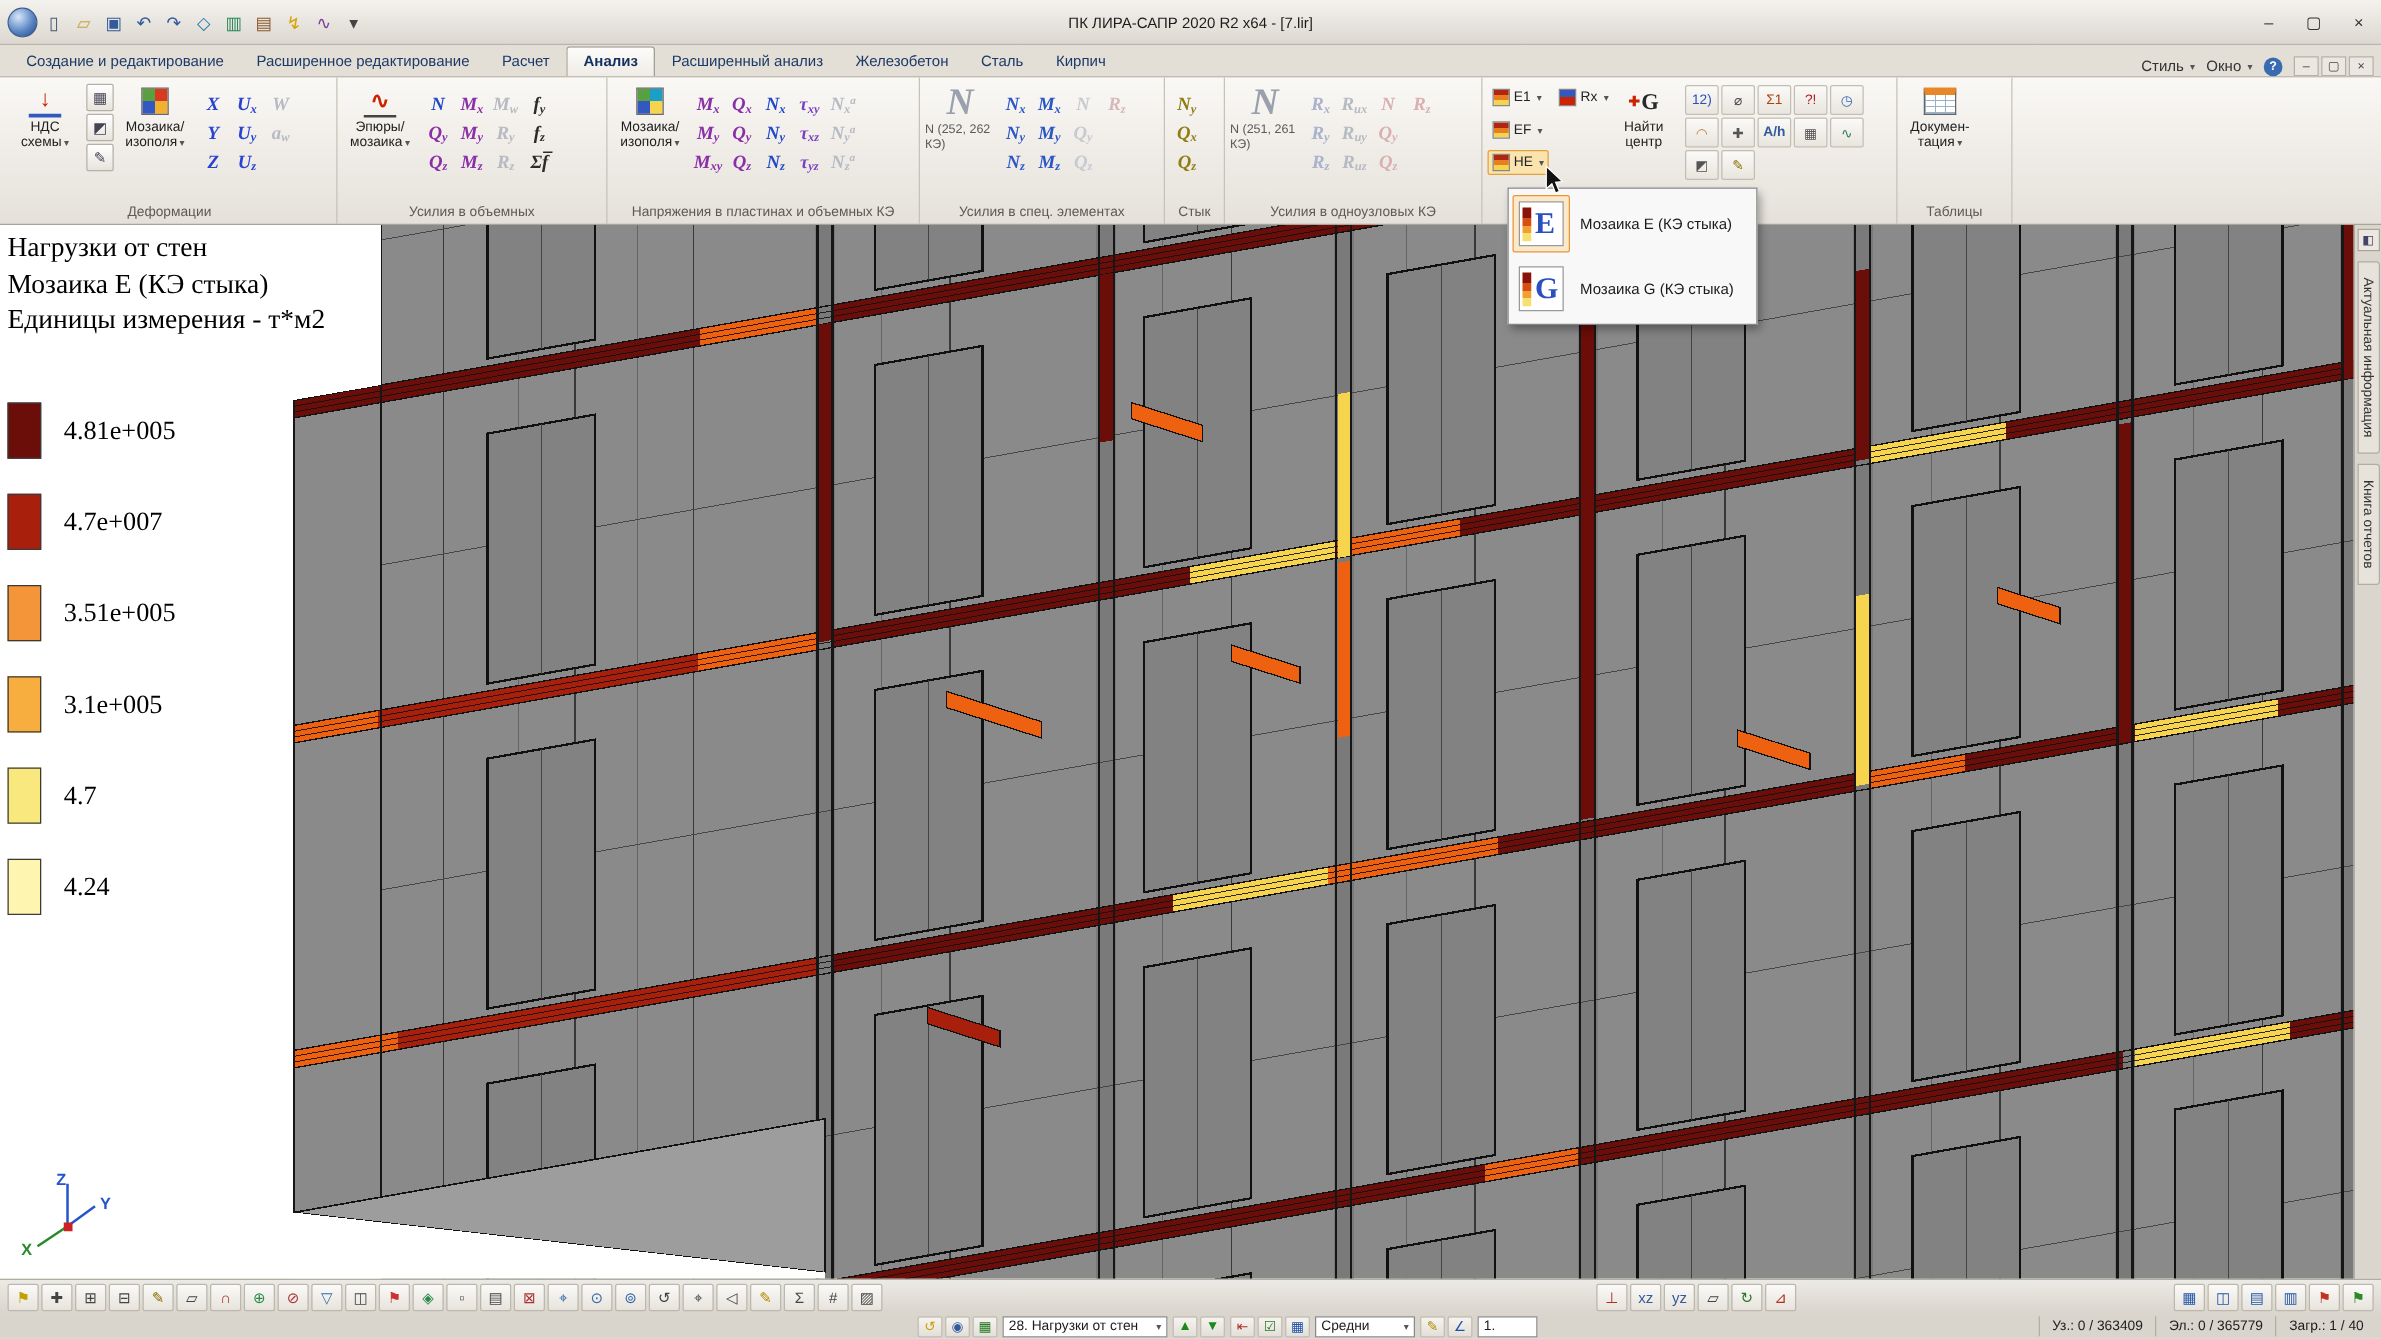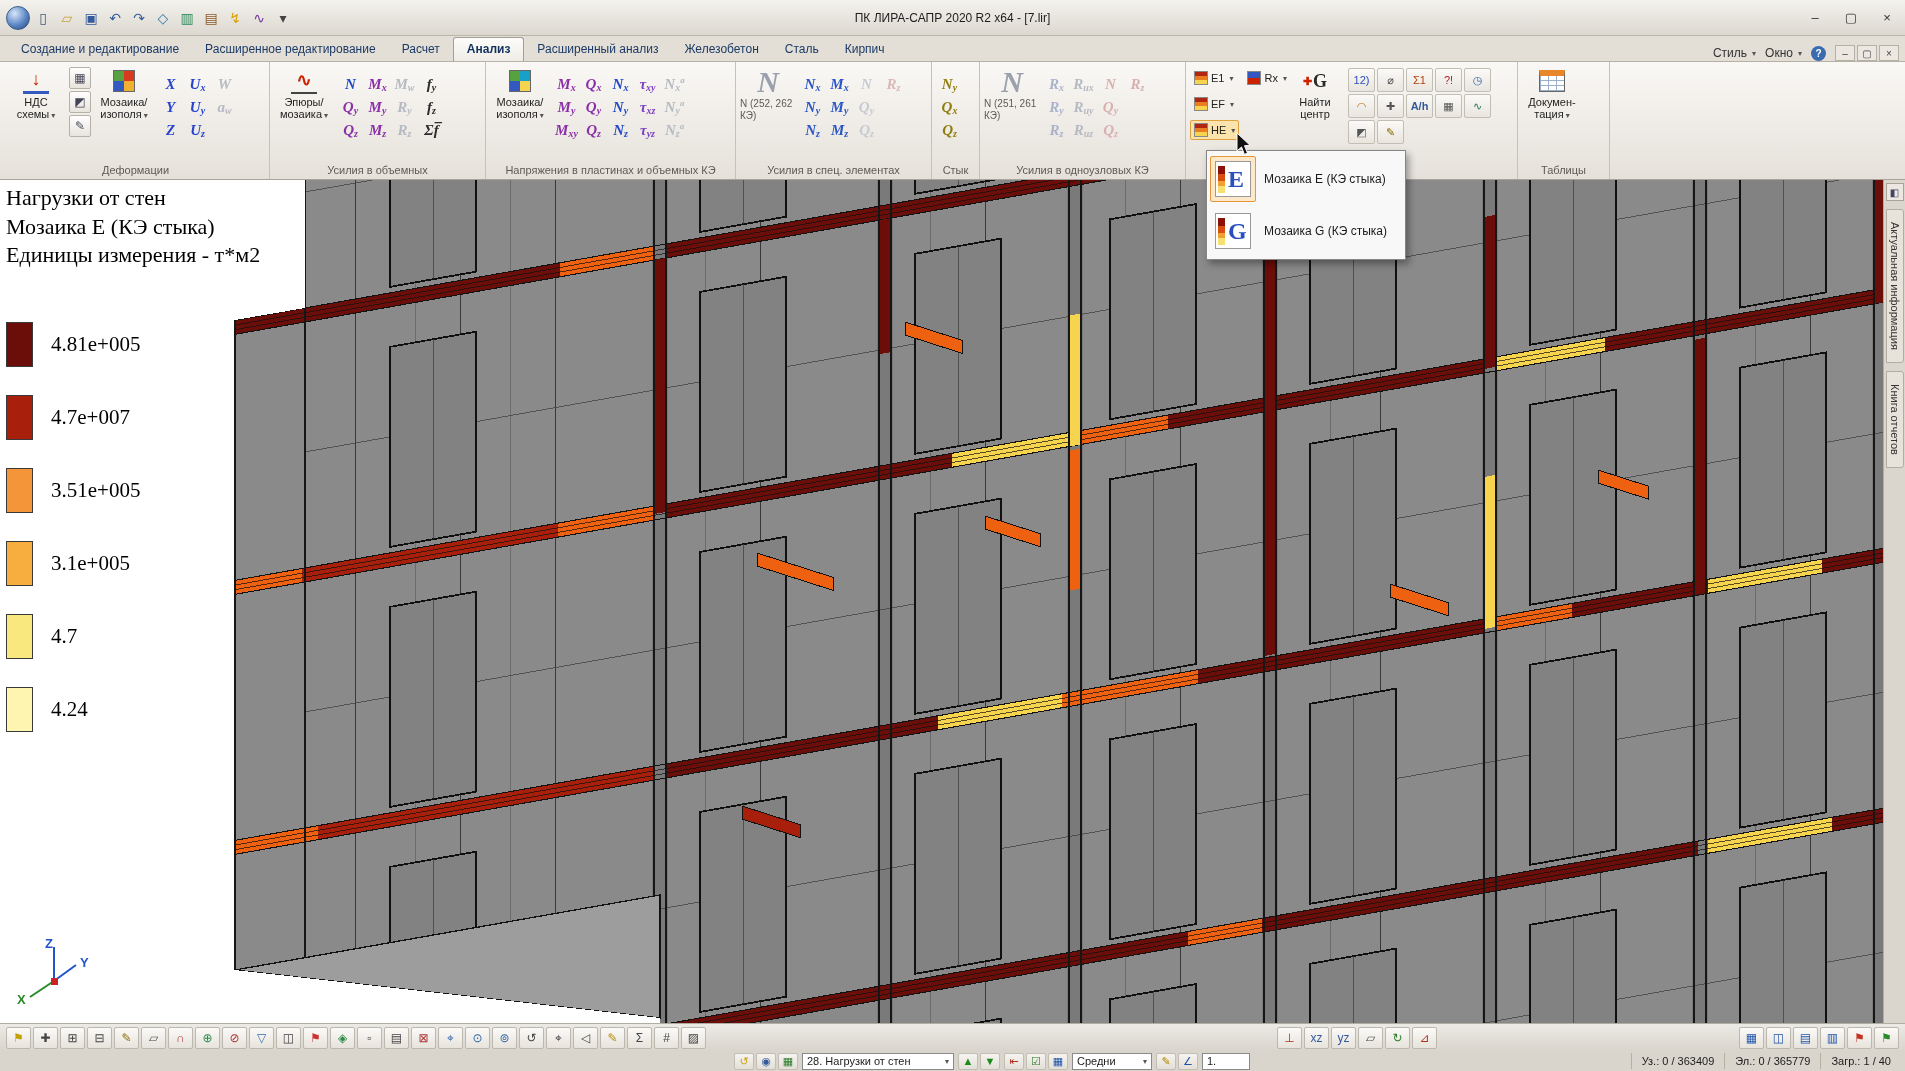--- a/index.html
+++ b/index.html
@@ -1124,21 +1124,21 @@
   <div class="statusbar">
     <div class="s-spacer"></div>
     <div class="sgroup">
 
         <span class="sbtn" style="color: rgb(200, 160, 0);">↺</span>
 
         <span class="sbtn" style="color: rgb(51, 90, 154);">◉</span>
 
         <span class="sbtn" style="color: rgb(42, 122, 42);">▦</span>
       </div>
-    <div class="sselect" style="width:152px">
+    <div class="sselect" style="width:132px">
       <span class="sel-text">28. Нагрузки от стен</span>
       <span class="chev">▾</span>
     </div>
     <div class="sgroup">
 
         <span class="sbtn" style="color: rgb(26, 138, 26);">▲</span>
 
         <span class="sbtn" style="color: rgb(26, 138, 26);">▼</span>
       </div>
     <div class="sgroup">

